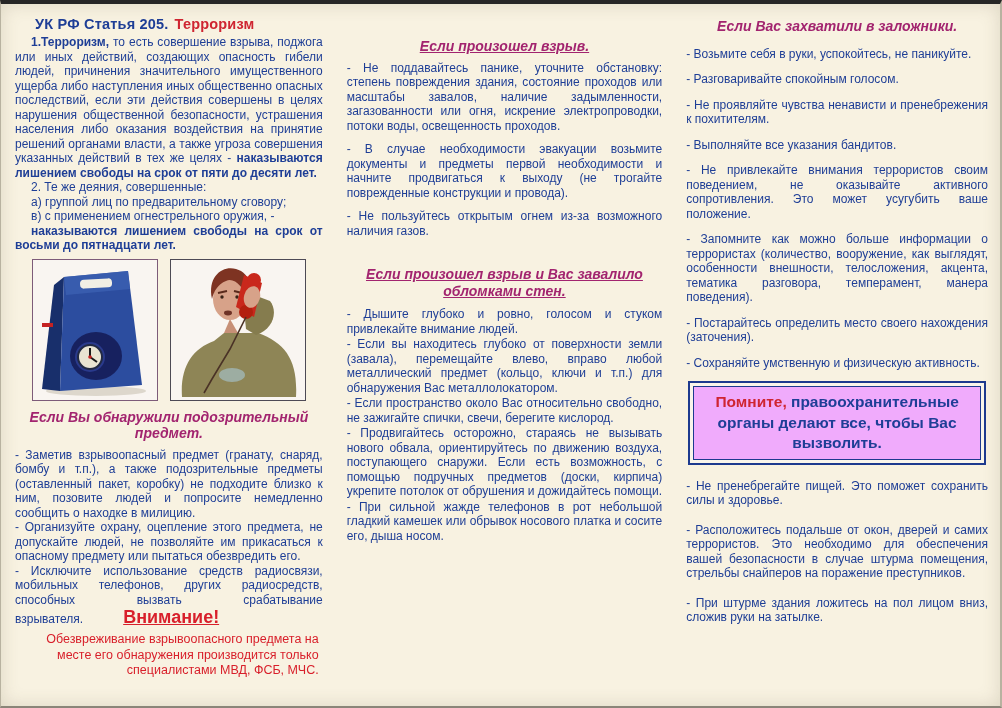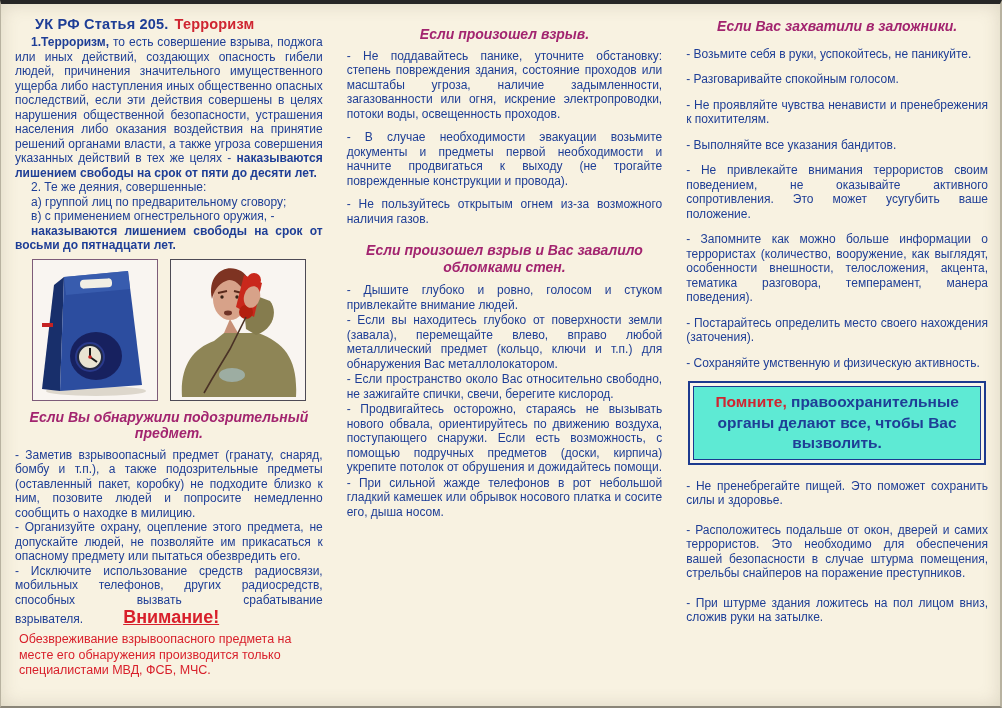--- a/index.html
+++ b/index.html
@@ -49,37 +49,37 @@
     padding:3px;margin:0;
   }
   .fig-bag{width:126px;height:142px;border:1px solid #7d5b79;}
   .fig-man{width:136px;height:142px;border:1px solid #4d4a55;}
   .c1-bullet{margin-bottom:2px;}
   .attention{
     color:#d81f2a;font-weight:bold;text-decoration:underline;
     font-size:18px;margin-left:40px;white-space:nowrap;
   }
   .red-note{
-    color:#d81f2a;text-align:left;font-size:12.5px;
+    color:#d81f2a;text-align:right;font-size:12.5px;
     line-height:1.25;margin:3px 4px 0;
   }
 
   
-  .col2 h2.mag{margin-top:16px;}
+  .col2 h2.mag{margin-top:28px;text-decoration:underline;}
   .c2a{margin-bottom:9px !important;}
   .col2 .h-rubble{margin-top:26px;margin-bottom:8px;}
   .c2b{margin-bottom:1px !important;}
 
   
   .col3 h2.mag{margin-top:8px;margin-bottom:12px;}
   .c3a{margin-bottom:11px !important;}
   .remember-box{
     border:2px solid #1d3a8e;
     box-shadow:inset 0 0 0 3px #f9f5ea, inset 0 0 0 4px #1d3a8e;
-    background:#5eead4;
+    background:#f0abfc;
     text-align:center;font-weight:bold;font-size:15.5px;line-height:1.32;
     padding:9px 10px;margin:4px 2px 14px;
   }
   .c3b{margin-bottom:15px !important;}
 </style>
 </head>
 <body>
 
 <div class="page">
 
@@ -136,21 +136,21 @@
     <p class="bullet c1-bullet">- Заметив взрывоопасный предмет (гранату, снаряд, бомбу и т.п.), а также подозрительные предметы (оставленный пакет, коробку) не подходите близко к ним, позовите людей и попросите немедленно сообщить о находке в милицию.</p>
     <p class="bullet c1-bullet">- Организуйте охрану, оцепление этого предмета, не допускайте людей, не позволяйте им прикасаться к опасному предмету или пытаться обезвредить его.</p>
     <p class="bullet c1-bullet"><span>- Исключите использование средств радиосвязи, мобильных телефонов, других радиосредств, способных вызвать срабатывание взрывателя.</span><span class="attention">Внимание!</span></p>
 
     <p class="red-note">Обезвреживание взрывоопасного предмета на месте его обнаружения производится только специалистами МВД, ФСБ, МЧС.</p>
   </div>
 
   <div class="col col2">
     <h2 class="mag">Если произошел взрыв.</h2>
 
-    <p class="bullet c2a">- Не поддавайтесь панике, уточните обстановку: степень повреждения здания, состояние проходов или масштабы угроза, наличие задымленности, загазованности или огня, искрение электропроводки, потоки воды, освещенность проходов.</p>
+    <p class="bullet c2a">- Не поддавайтесь панике, уточните обстановку: степень повреждения здания, состояние проходов или масштабы завалов, наличие задымленности, загазованности или огня, искрение электропроводки, потоки воды, освещенность проходов.</p>
     <p class="bullet c2a">- В случае необходимости эвакуации возьмите документы и предметы первой необходимости и начните продвигаться к выходу (не трогайте поврежденные конструкции и провода).</p>
     <p class="bullet c2a">- Не пользуйтесь открытым огнем из-за возможного наличия газов.</p>
 
     <h2 class="mag h-rubble">Если произошел взрыв и Вас завалило обломками стен.</h2>
 
     <p class="bullet c2b">- Дышите глубоко и ровно, голосом и стуком привлекайте внимание людей.</p>
     <p class="bullet c2b">- Если вы находитесь глубоко от поверхности земли (завала), перемещайте влево, вправо любой металлический предмет (кольцо, ключи и т.п.) для обнаружения Вас металлолокатором.</p>
     <p class="bullet c2b">- Если пространство около Вас относительно свободно, не зажигайте спички, свечи, берегите кислород.</p>
     <p class="bullet c2b">- Продвигайтесь осторожно, стараясь не вызывать нового обвала, ориентируйтесь по движению воздуха, поступающего снаружи. Если есть возможность, с помощью подручных предметов (доски, кирпича) укрепите потолок от обрушения и дожидайтесь помощи.</p>
     <p class="bullet c2b">- При сильной жажде телефонов в рот небольшой гладкий камешек или обрывок носового платка и сосите его, дыша носом.</p>

